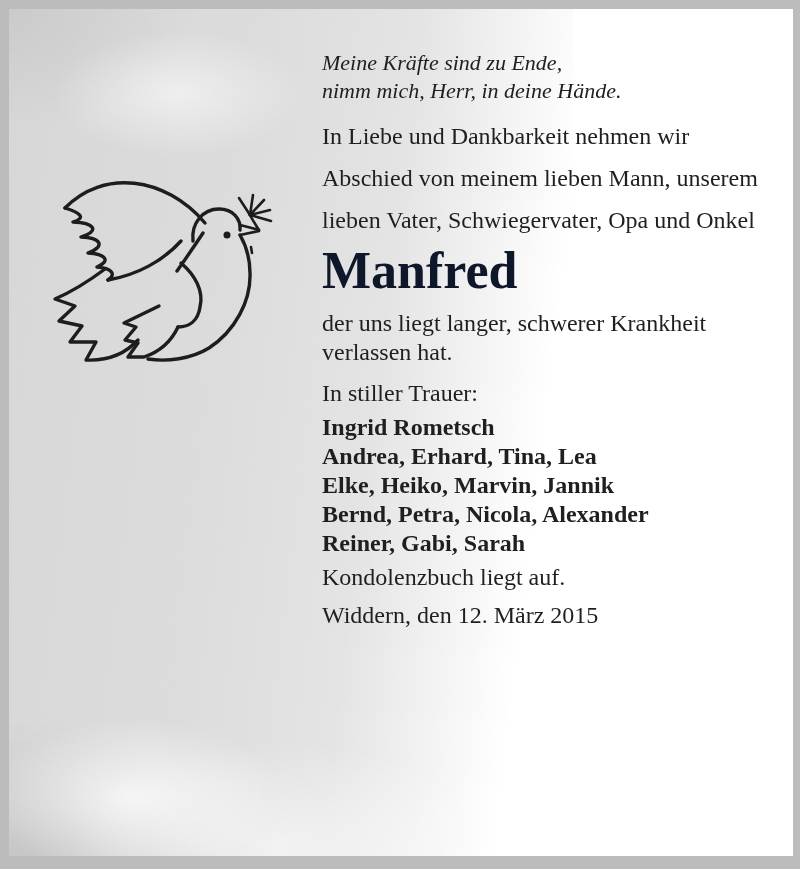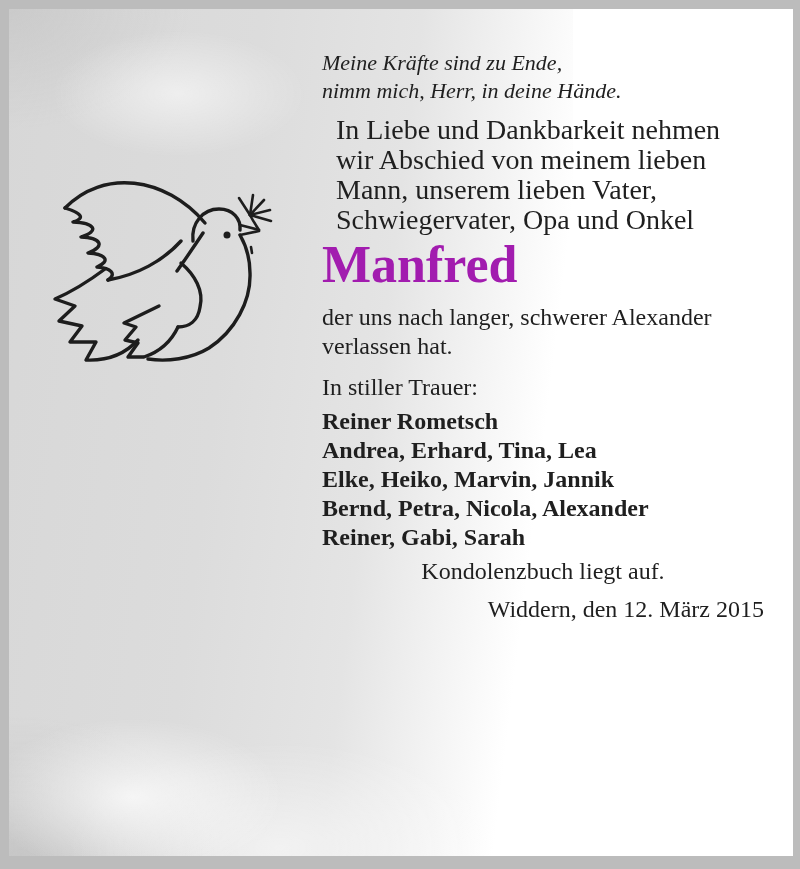--- a/index.html
+++ b/index.html
@@ -25,30 +25,30 @@
       linear-gradient(97deg, #d7d7d7 0%, #dcdcdc 38%, #e4e4e4 62%, rgba(255,255,255,0) 88%);
   }
   .dove{position:absolute;left:38px;top:150px;width:252px;height:235px;}
   .dove path{fill:none;stroke:#1d1d1d;stroke-width:3.4;stroke-linecap:round;stroke-linejoin:round;}
   .dove .thin{stroke-width:2.6;}
   .content{
     position:absolute;left:313px;top:0;width:442px;
     color:#1f1f1f;
   }
   .verse{margin-top:40px;font-style:italic;font-size:22px;line-height:28px;}
-  .intro{margin:10px 0 0 14px;font-size:28px;line-height:30px;}
-  .name{margin:2px 0 0 0;font-size:52px;line-height:56px;font-weight:700;color:#a21caf;}
+  .intro{margin:10px 0 0 0;font-size:24px;line-height:42px;}
+  .name{margin:2px 0 0 0;font-size:52px;line-height:56px;font-weight:700;color:#0f172a;}
   .dates{margin-top:13px;font-size:24px;line-height:30px;}
   .dates .death{margin-left:30px;}
   .after-dates{margin:10px 0 0 0;font-size:24px;line-height:29px;}
   .trauer-label{margin-top:12px;font-size:24px;line-height:29px;}
   .mourners{margin-top:5px;font-size:24px;line-height:29px;font-weight:700;}
   .funeral{margin:5px 0 0 0;font-size:24px;line-height:29px;text-align:justify;}
-  .condolence{margin-top:5px;font-size:24px;line-height:29px;text-align:center;}
-  .place-date{margin-top:9px;font-size:24px;line-height:29px;text-align:right;}
+  .condolence{margin-top:5px;font-size:24px;line-height:29px;}
+  .place-date{margin-top:9px;font-size:24px;line-height:29px;}
 </style>
 </head>
 <body>
 
 <div class="page">
   <div class="sheet">
 
     <div class="sky"></div>
 
     <svg class="dove" viewBox="40 150 252 235" aria-hidden="true">
@@ -90,26 +90,26 @@
       <div class="verse">
         <div>Meine Kräfte sind zu Ende,</div>
         <div>nimm mich, Herr, in deine Hände.</div>
       </div>
 
       <p class="intro">In Liebe und Dankbarkeit nehmen wir Abschied von meinem lieben Mann, unserem lieben Vater, Schwiegervater, Opa und Onkel</p>
 
       <h1 class="name"><span>Manfred</span><br></h1>
 
 
-      <p class="after-dates">der uns nach langer, schwerer Alexander verlassen hat.</p>
+      <p class="after-dates">der uns liegt langer, schwerer Krankheit verlassen hat.</p>
 
       <div class="trauer-label">In stiller Trauer:</div>
 
       <div class="mourners">
-        <div>Reiner Rometsch</div>
+        <div>Ingrid Rometsch</div>
         <div>Andrea, Erhard, Tina, Lea</div>
         <div>Elke, Heiko, Marvin, Jannik</div>
         <div>Bernd, Petra, Nicola, Alexander</div>
         <div>Reiner, Gabi, Sarah</div>
       </div>
 
 
       <div class="condolence">Kondolenzbuch liegt auf.</div>
 
       <div class="place-date">Widdern, den 12. März 2015</div>

